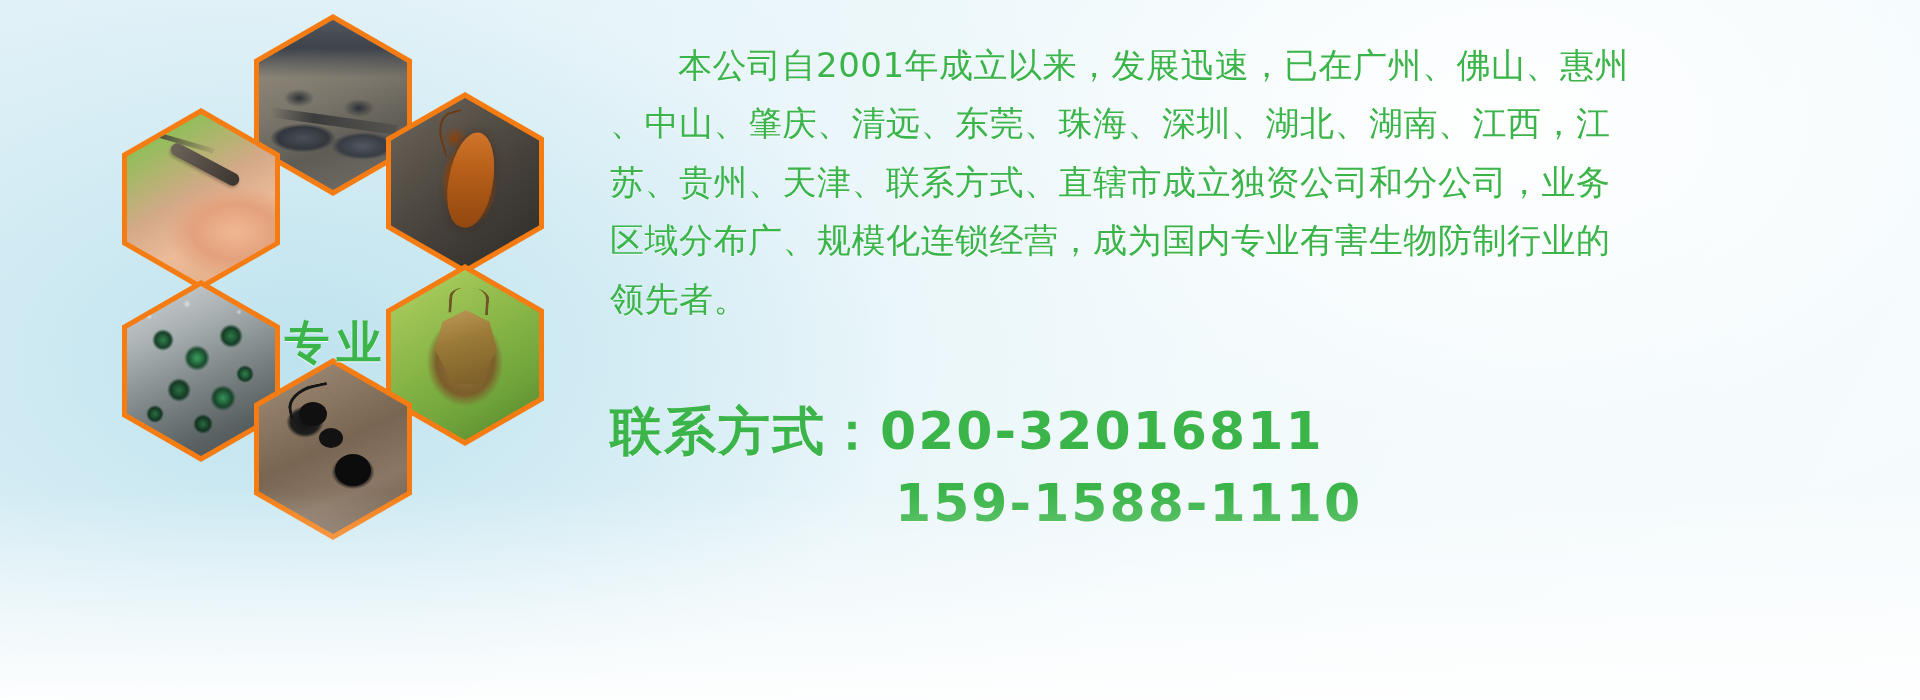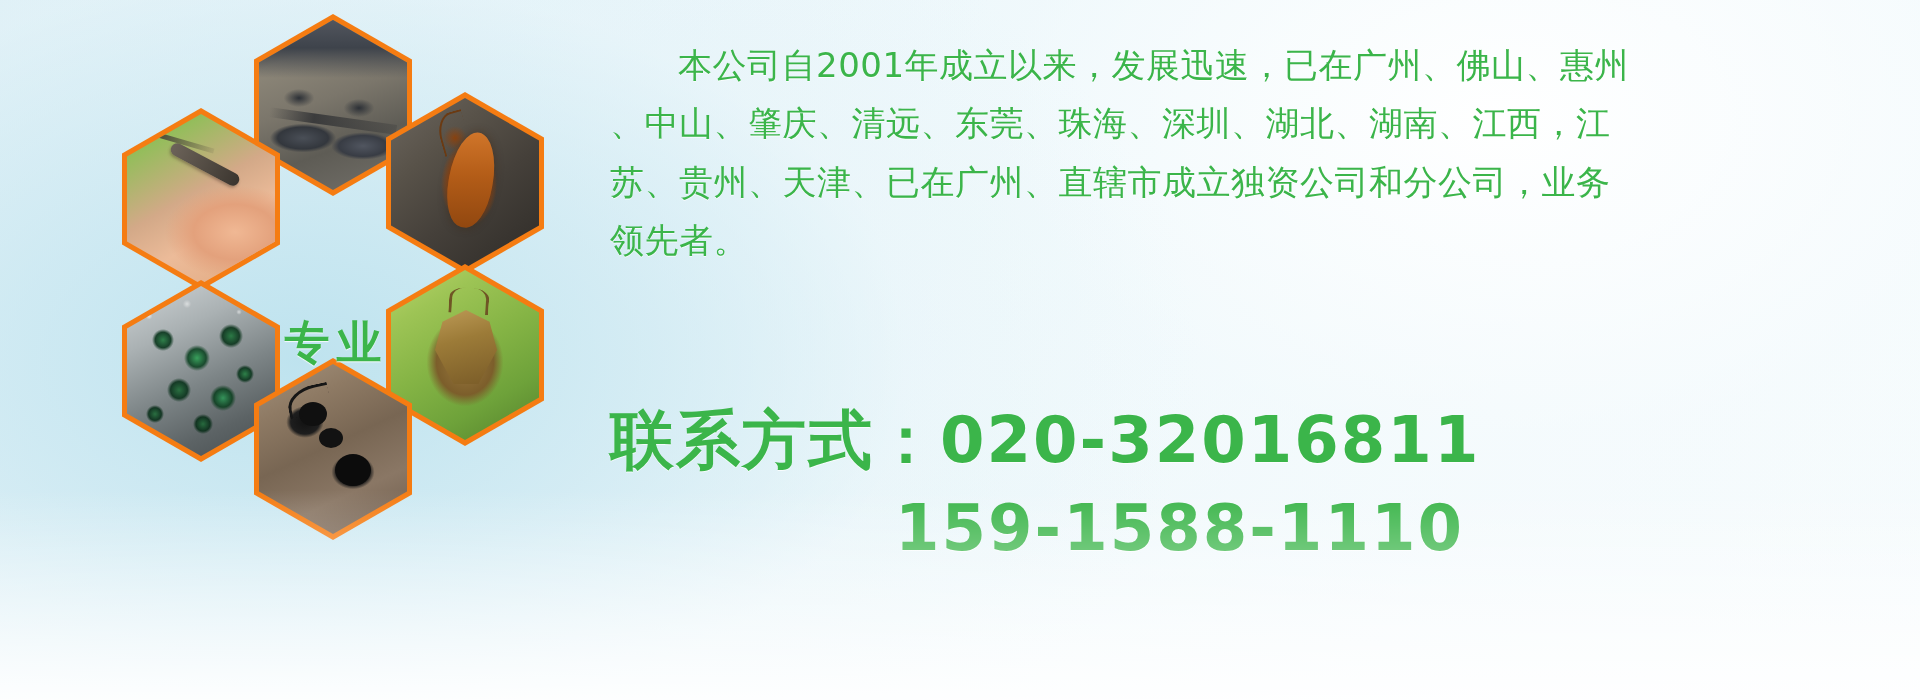--- a/index.html
+++ b/index.html
@@ -240,21 +240,21 @@
     position: absolute;
     left: 610px;
     top: 396px;
     width: 1300px;
     color: #3bb54a;
     font-weight: bold;
     text-shadow: 0 1px 0 rgba(255,255,255,0.7);
   }
   .contact .phone-line {
     display: block;
-    font-size: 64px;
+    font-size: 52px;
     line-height: 1.38;
     letter-spacing: 2px;
     white-space: pre;
   }
   .contact .phone-line.second {
     text-indent: 285px;
   }
 </style>
 </head>
 <body>
@@ -301,21 +301,22 @@
 
     <div class="center-label">
       <span>专业</span>
     </div>
   </div>
 
   <div class="copy">
     <div class="paragraph">
       <span class="ln indent">本公司自2001年成立以来，发展迅速，已在广州、佛山、惠州</span>
       <span class="ln">、中山、肇庆、清远、东莞、珠海、深圳、湖北、湖南、江西，江</span>
-      <span class="ln">苏、贵州、天津、已在广州、直辖市成立独资公司和分公司，业务</span>
+      <span class="ln">苏、贵州、天津、联系方式、直辖市成立独资公司和分公司，业务</span>
+      <span class="ln">区域分布广、规模化连锁经营，成为国内专业有害生物防制行业的</span>
       <span class="ln">领先者。</span>
     </div>
   </div>
 
   <div class="contact">
     <span class="phone-line">联系方式：020-32016811</span>
     <span class="phone-line second">159-1588-1110</span>
   </div>
 
 </div>

